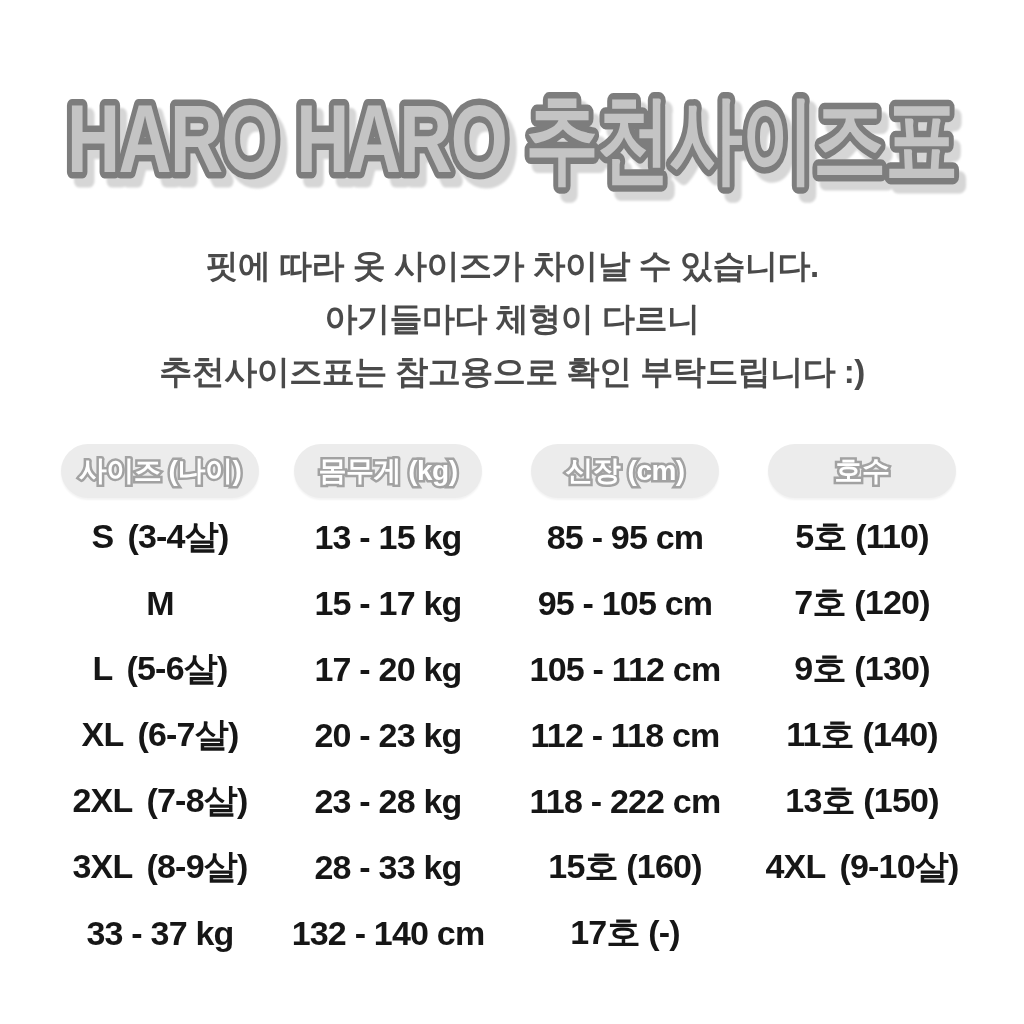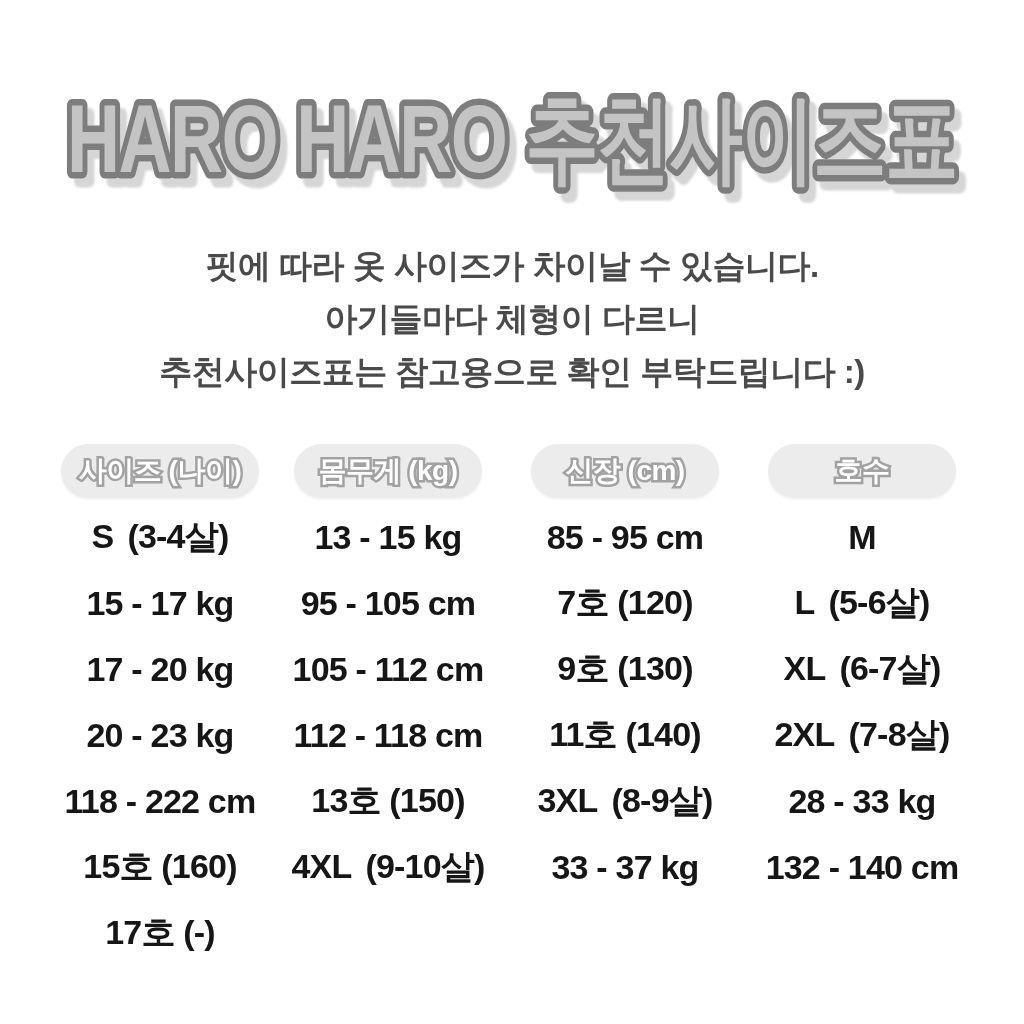--- a/index.html
+++ b/index.html
@@ -148,20 +148,21 @@
     <div class="pill">
       <span class="pill-text" data-text="호수">호수</span>
     </div>
 
     <div class="cell size-cell">
       <span>S</span>
       <span>(3-4살)</span>
     </div>
     <div class="cell">13 - 15 kg</div>
     <div class="cell">85 - 95 cm</div>
+    <div class="cell">5호 (110)</div>
 
     <div class="cell size-cell">
       <span>M</span>
     </div>
     <div class="cell">15 - 17 kg</div>
     <div class="cell">95 - 105 cm</div>
     <div class="cell">7호 (120)</div>
 
     <div class="cell size-cell">
       <span>L</span>
@@ -176,20 +177,21 @@
       <span>(6-7살)</span>
     </div>
     <div class="cell">20 - 23 kg</div>
     <div class="cell">112 - 118 cm</div>
     <div class="cell">11호 (140)</div>
 
     <div class="cell size-cell">
       <span>2XL</span>
       <span>(7-8살)</span>
     </div>
+    <div class="cell">23 - 28 kg</div>
     <div class="cell">118 - 222 cm</div>
     <div class="cell">13호 (150)</div>
 
     <div class="cell size-cell">
       <span>3XL</span>
       <span>(8-9살)</span>
     </div>
     <div class="cell">28 - 33 kg</div>
     <div class="cell">15호 (160)</div>
 

